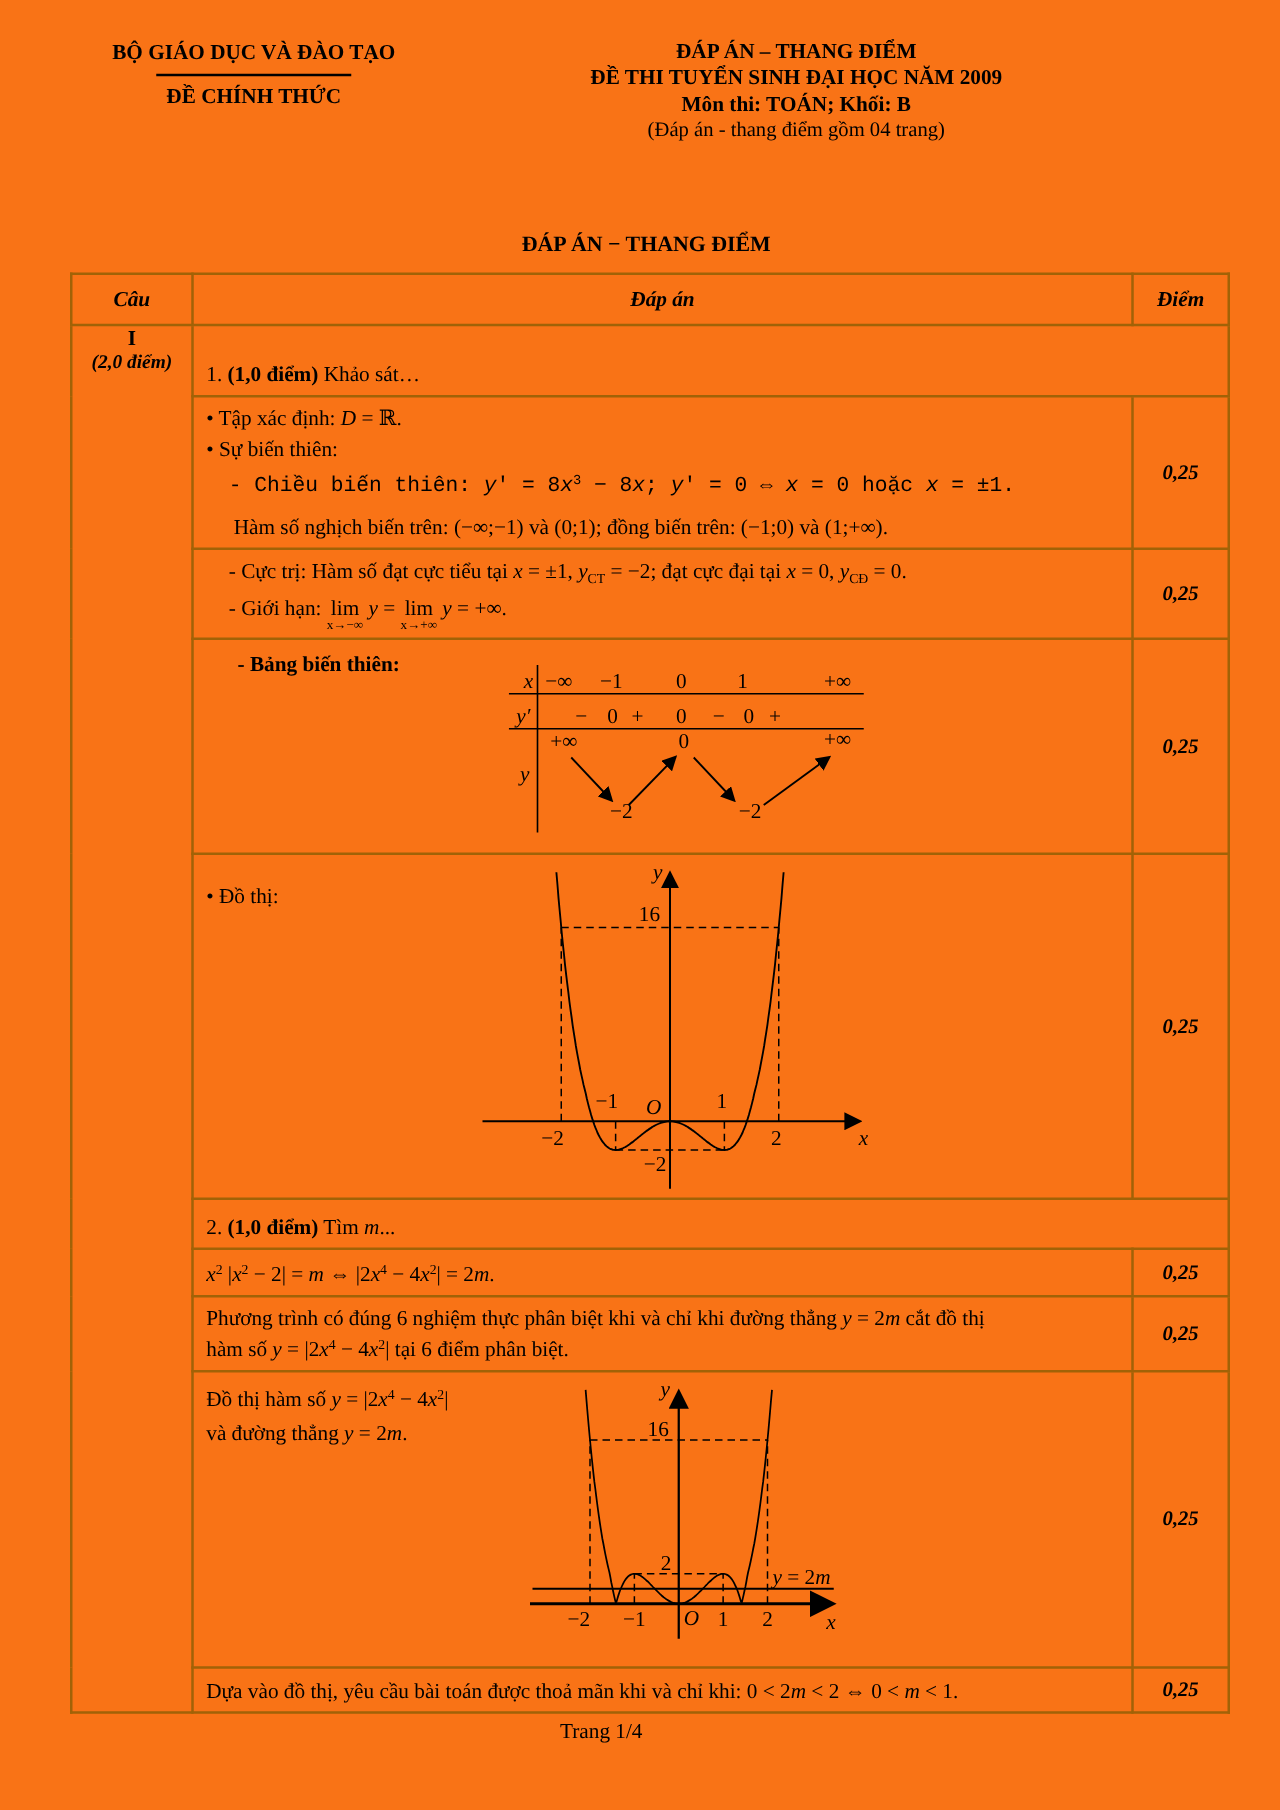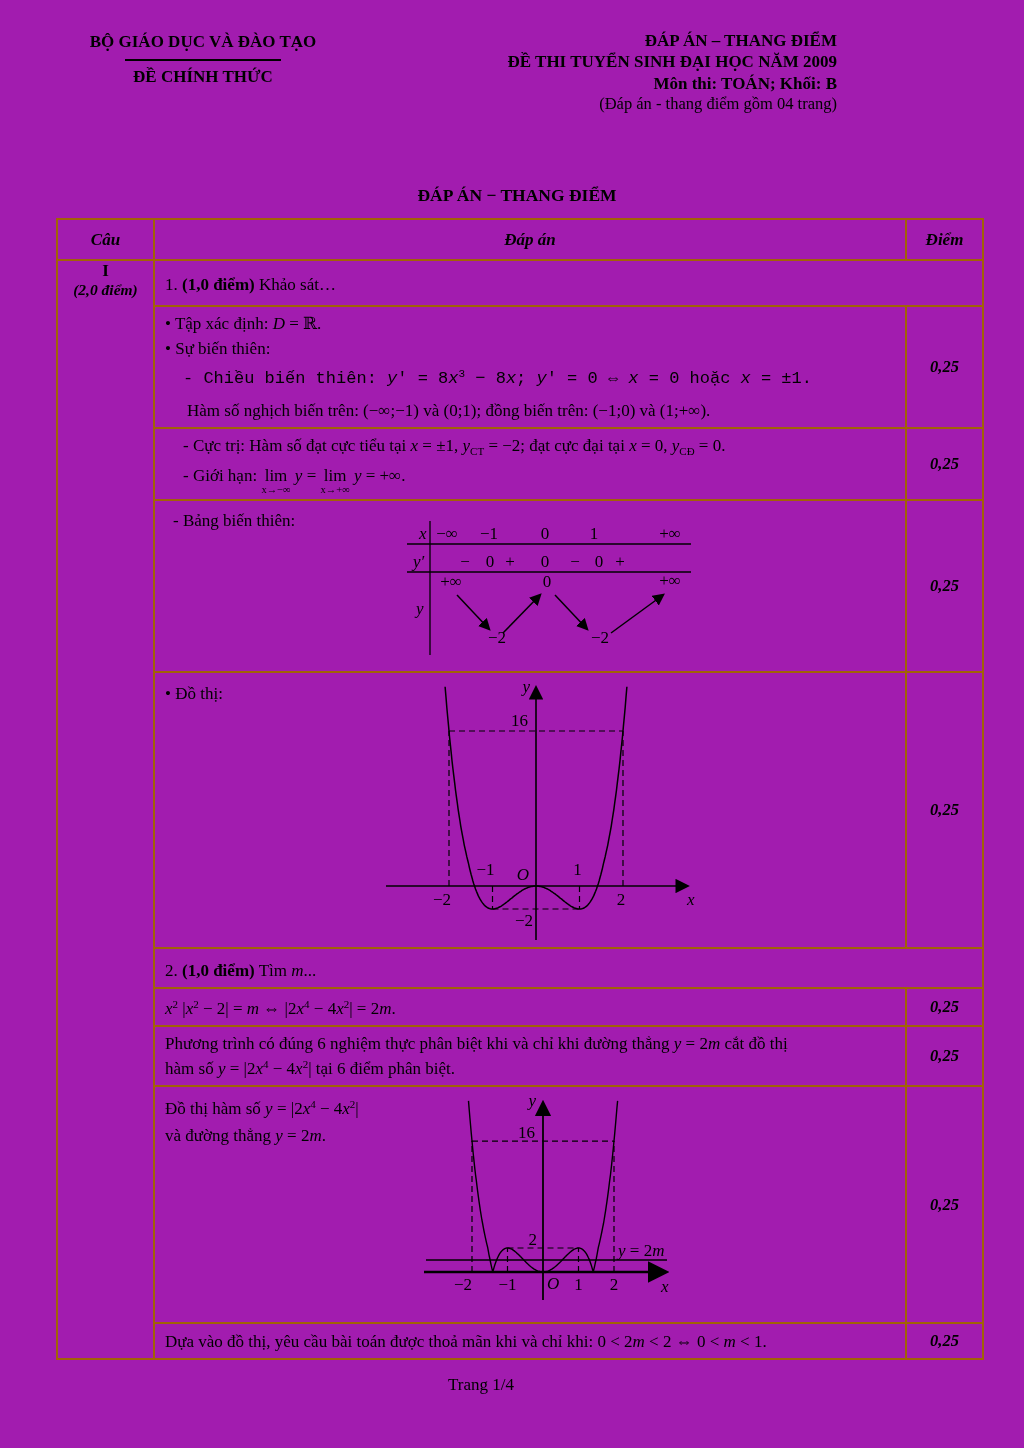--- a/index.html
+++ b/index.html
@@ -1,23 +1,23 @@
 <!DOCTYPE html>
 <html><head>
 <meta charset="utf-8">
 <style>
   html,body{margin:0;padding:0;background:#fff;}
-  .page{position:relative;width:1024px;height:1448px;background:#a21caf;color:#000;
+  .page{position:relative;width:1024px;height:1448px;background:#f97316;color:#000;
         font-family:"Liberation Serif","DejaVu Serif",serif;font-size:17px;overflow:hidden;}
   
   .hdr-left{position:absolute;left:58px;top:32px;width:290px;text-align:center;}
   .hl-title{font-weight:bold;font-size:17px;}
   .hl-rule{width:156px;border-top:2px solid #000;margin:7px auto 6px auto;height:0;}
   .hl-sub{font-weight:bold;font-size:17px;}
-  .hdr-right{position:absolute;left:437px;top:30px;width:400px;text-align:right;line-height:1.25;}
+  .hdr-right{position:absolute;left:437px;top:30px;width:400px;text-align:center;line-height:1.25;}
   .hr-b{font-weight:bold;font-size:17px;}
   .hr-n{font-size:16.5px;}
   .doc-title{position:absolute;left:0;top:185px;width:1034px;text-align:center;
              font-weight:bold;font-size:17.5px;}
   
   table.anstable{position:absolute;left:56px;top:218px;width:926px;border-collapse:collapse;table-layout:fixed;}
   .anstable td,.anstable th{border:2px solid #a16207;padding:0;vertical-align:top;}
   .anstable th{font-weight:bold;font-style:italic;font-size:17px;vertical-align:middle;text-align:center;}
   tr.thead-row{height:41px;}
   .cau-cell{text-align:center;padding-top:10px;vertical-align:top;}
@@ -28,27 +28,27 @@
   .line{margin:2px 0;}
   .rk-i{font-style:italic;}
   .rk-b{font-weight:bold;}
   .rk-s{font-size:11px;vertical-align:6px;line-height:0;}
   .rk-u{font-size:11px;vertical-align:-4px;line-height:0;}
   .limwrap{display:inline-flex;flex-direction:column;align-items:center;line-height:1;}
   .limsub{font-size:10.5px;margin-top:1px;}
   tr.r-a{height:46px;} tr.r-b{height:118px;} tr.r-c{height:70px;} tr.r-d{height:172px;}
   tr.r-e{height:276px;} tr.r-f{height:40px;} tr.r-g{height:37px;} tr.r-h{height:47px;}
   tr.r-i{height:237px;} tr.r-j{height:33px;}
-  .r-a td.ans{padding-top:11px;}
+  .r-a td.ans{padding-top:26px;}
   .r-b .line:nth-child(3){margin:7px 0 9px 18px;font-family:Liberation Mono, monospace;}
   .r-b .line:nth-child(4){margin-left:22px;}
   .r-c .line{margin-left:18px;}
   .r-c .line:nth-child(2){margin-top:7px;}
-  .r-d .line{margin-left:8px;margin-top:5px;}
-  .r-e .line{margin-top:6px;}
+  .r-d .line{margin-left:25px;margin-top:5px;font-weight:bold;}
+  .r-e .line{margin-top:18px;}
   .r-f td.ans{padding-top:9px;}
   .r-g td.ans{padding-top:7px;}
   .r-i td.ans{padding-top:7px;border-radius:13px;}
   .r-i .line{margin:4px 0;}
   .r-j td.ans{padding-top:5px;}
   .svg-bbt{position:absolute;left:252px;top:20px;}
   .svg-g1{position:absolute;left:226px;top:3px;}
   .svg-g2{position:absolute;left:266px;top:5px;}
   svg text{font-family:"Liberation Serif","DejaVu Serif",serif;font-size:17px;fill:#000;}
   svg text.it{font-style:italic;}

